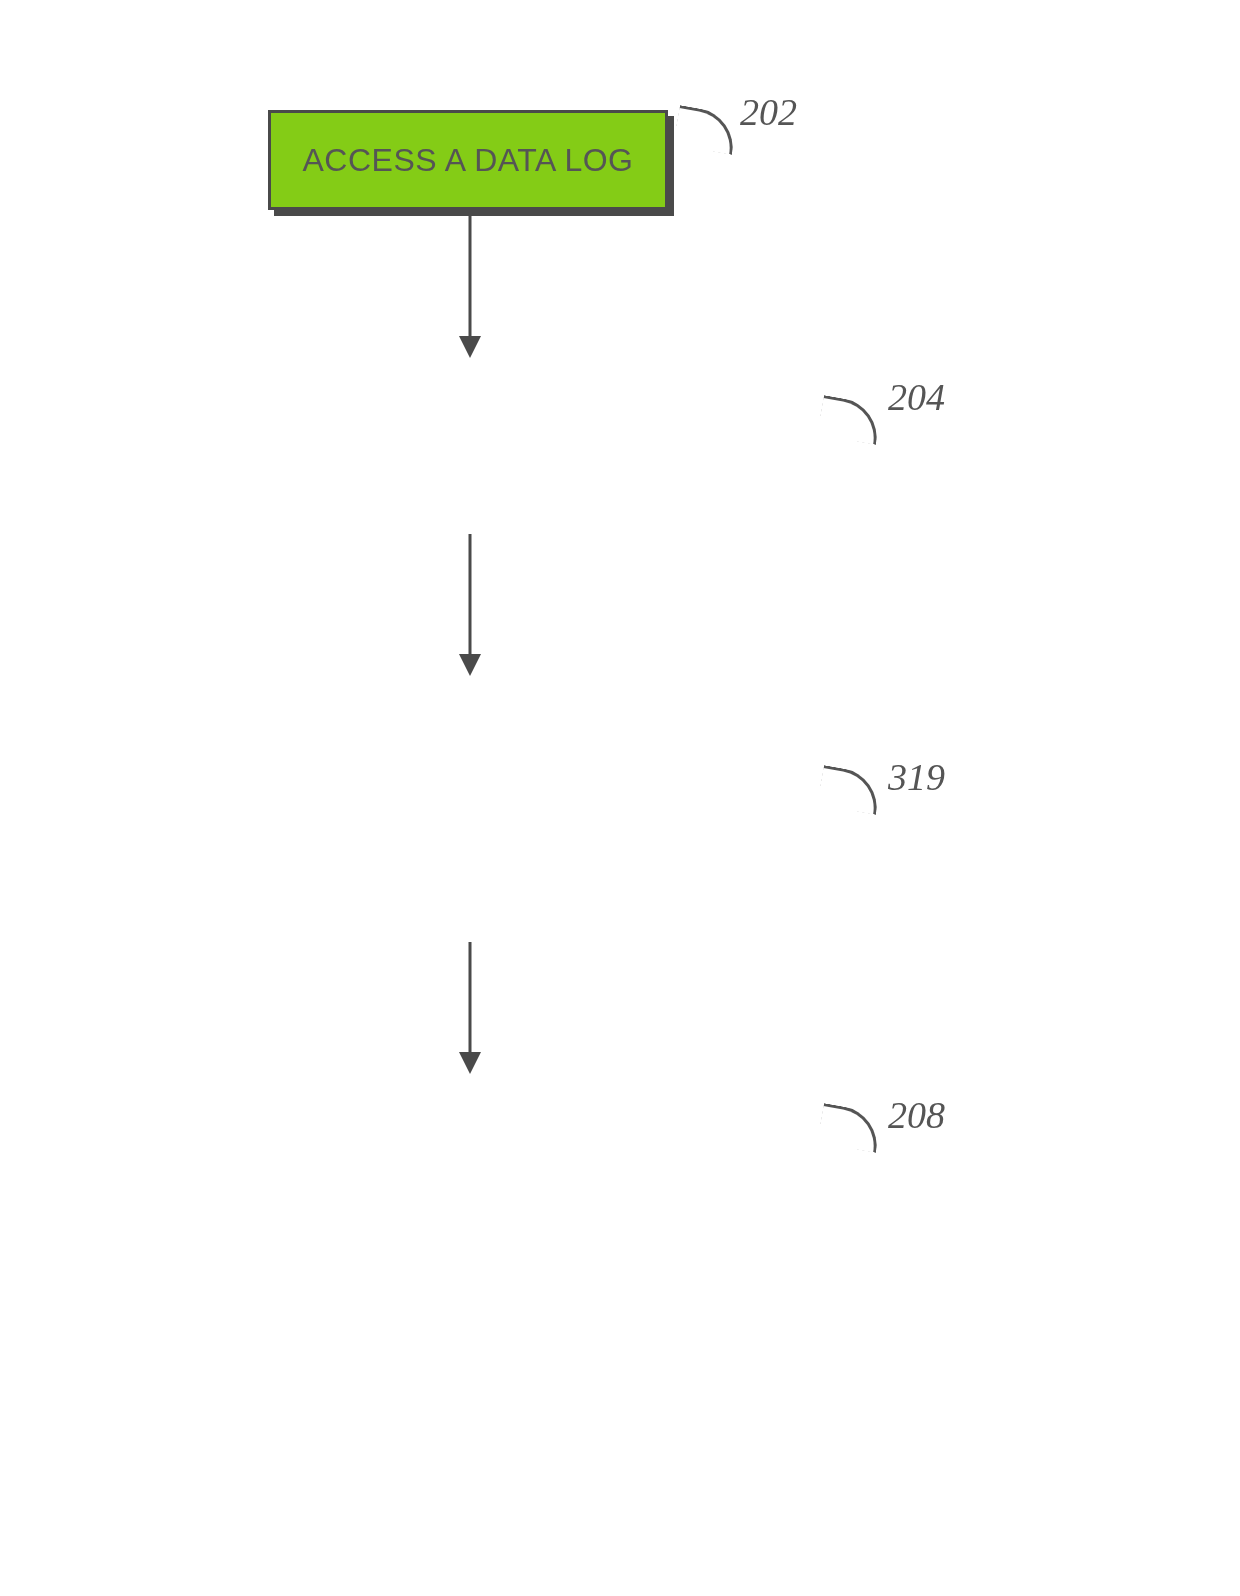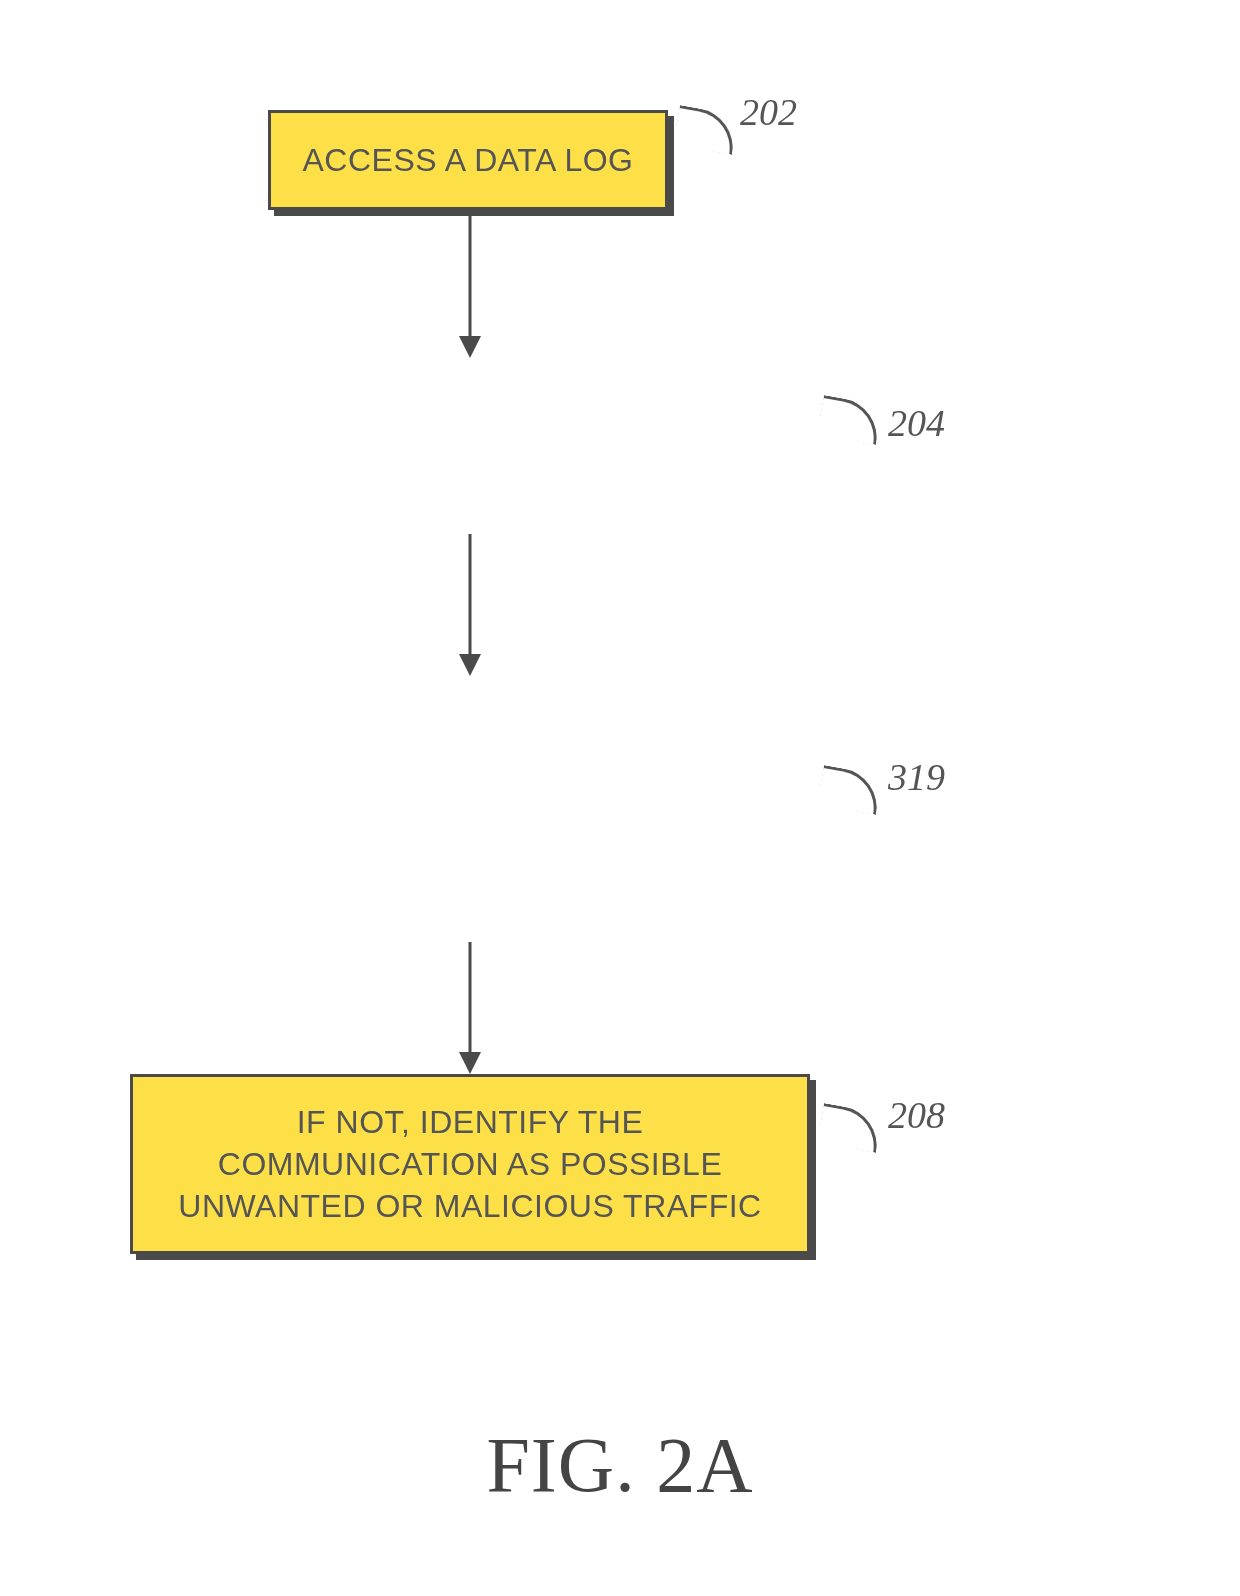--- a/index.html
+++ b/index.html
@@ -12,21 +12,21 @@
     font-family: Arial, Helvetica, sans-serif;
     color: #333;
   }
   .canvas {
     position: relative;
     width: 1240px;
     height: 1596px;
   }
   .step-box {
     position: absolute;
-    background: #fde047;
+    background: #84cc16;
     border: 3px solid #4a4a4a;
     
     box-shadow: 6px 6px 0 0 #4a4a4a;
     display: flex;
     align-items: center;
     justify-content: center;
     text-align: center;
     padding: 18px 24px;
     font-size: 32px;
     line-height: 1.32;
@@ -85,32 +85,28 @@
   <div class="step-box" style="left:268px; top:110px; width:400px; height:100px;">
     <span>ACCESS A DATA LOG</span>
   </div>
   <div class="leader-curve" style="left:676px; top:110px;"></div>
   <div class="ref-label" style="left:740px; top:90px;">202</div>
 
   <div class="arrow-line" style="top:216px; left:470px; height:120px;"></div>
   <div class="arrow-head" style="top:336px; left:470px;"></div>
 
   <div class="leader-curve" style="left:820px; top:400px;"></div>
-  <div class="ref-label" style="left:888px; top:401px;">204</div>
+  <div class="ref-label" style="left:888px; top:375px;">204</div>
 
   <div class="arrow-line" style="top:534px; left:470px; height:120px;"></div>
   <div class="arrow-head" style="top:654px; left:470px;"></div>
 
   <div class="leader-curve" style="left:820px; top:770px;"></div>
   <div class="ref-label" style="left:888px; top:755px;">319</div>
 
   <div class="arrow-line" style="top:942px; left:470px; height:110px;"></div>
   <div class="arrow-head" style="top:1052px; left:470px;"></div>
 
-  <div class="step-box" style="left:130px; top:1074px; width:680px; height:180px;">
-    <span>IF NOT, IDENTIFY THE COMMUNICATION AS POSSIBLE UNWANTED OR MALICIOUS TRAFFIC</span>
-  </div>
   <div class="leader-curve" style="left:820px; top:1108px;"></div>
   <div class="ref-label" style="left:888px; top:1093px;text-align:center;">208</div>
 
-  <div class="figure-caption" style="top:1420px;">FIG. 2A</div>
 
 </div>
 
 </body></html>

